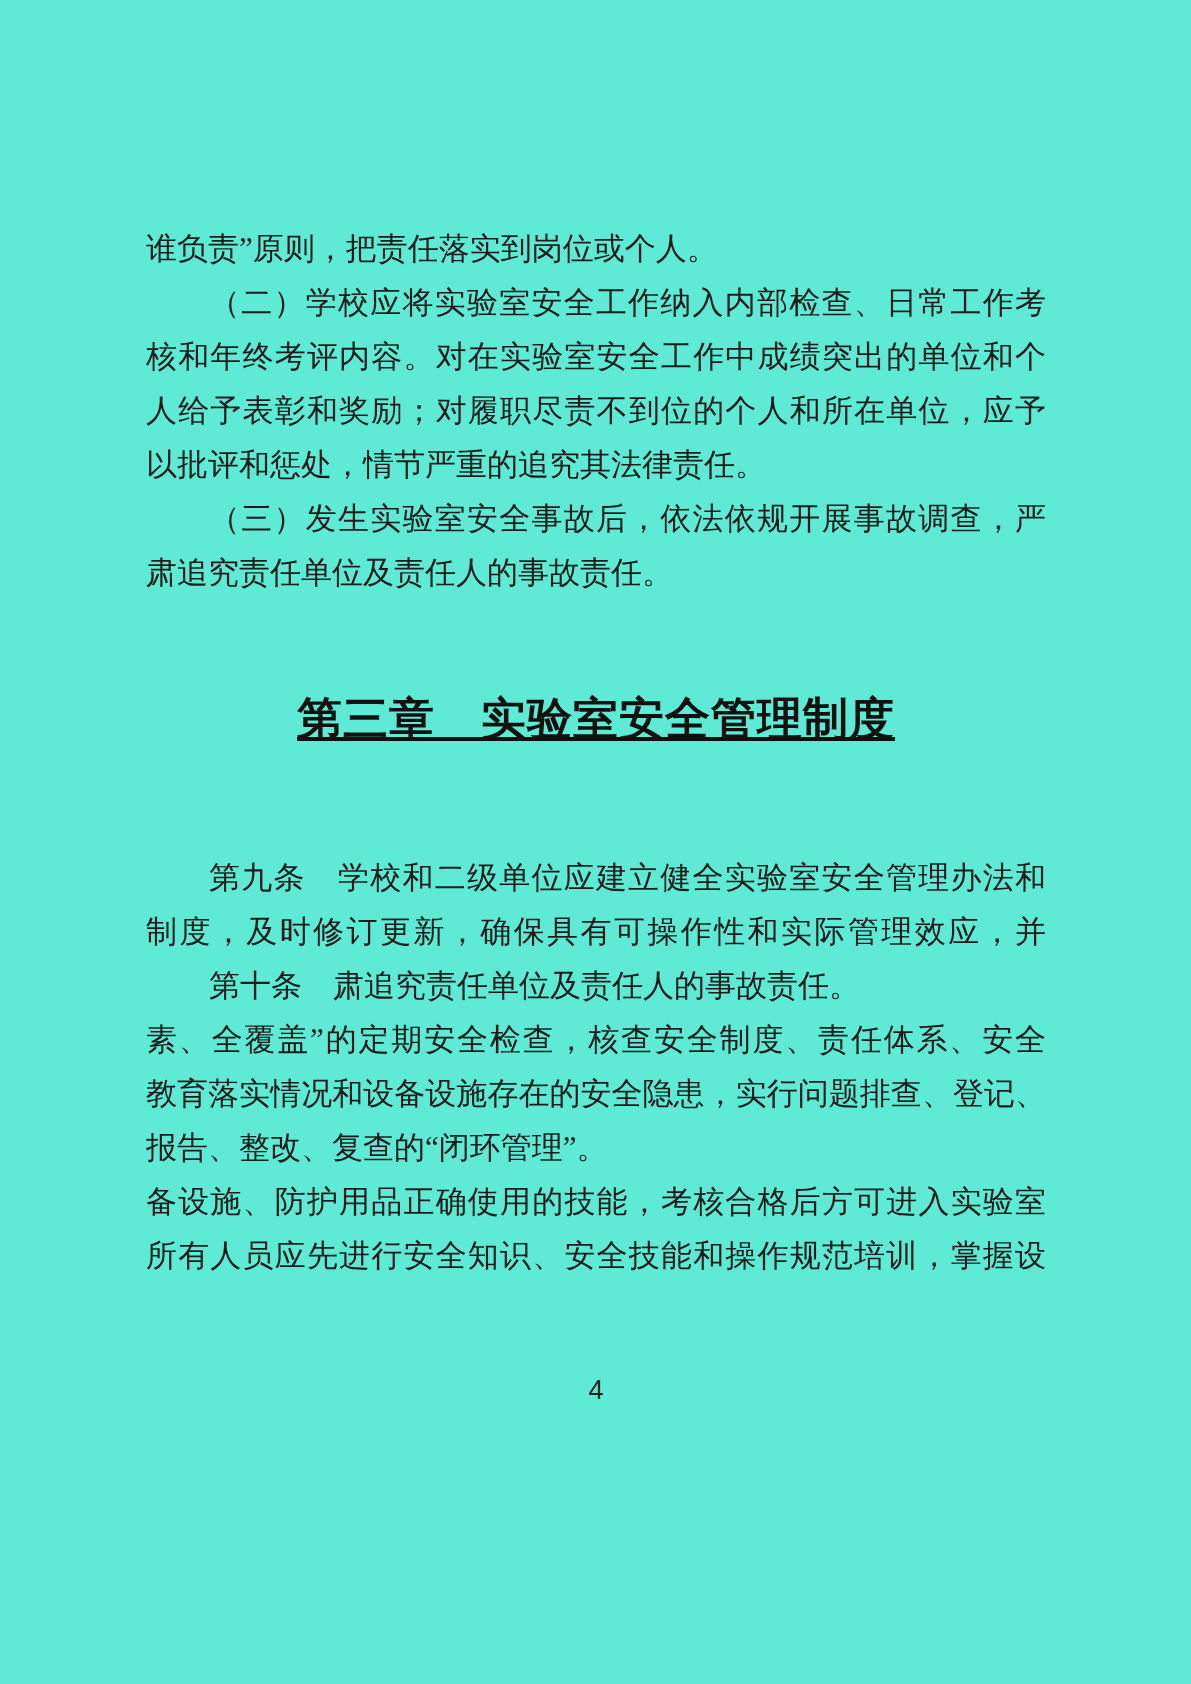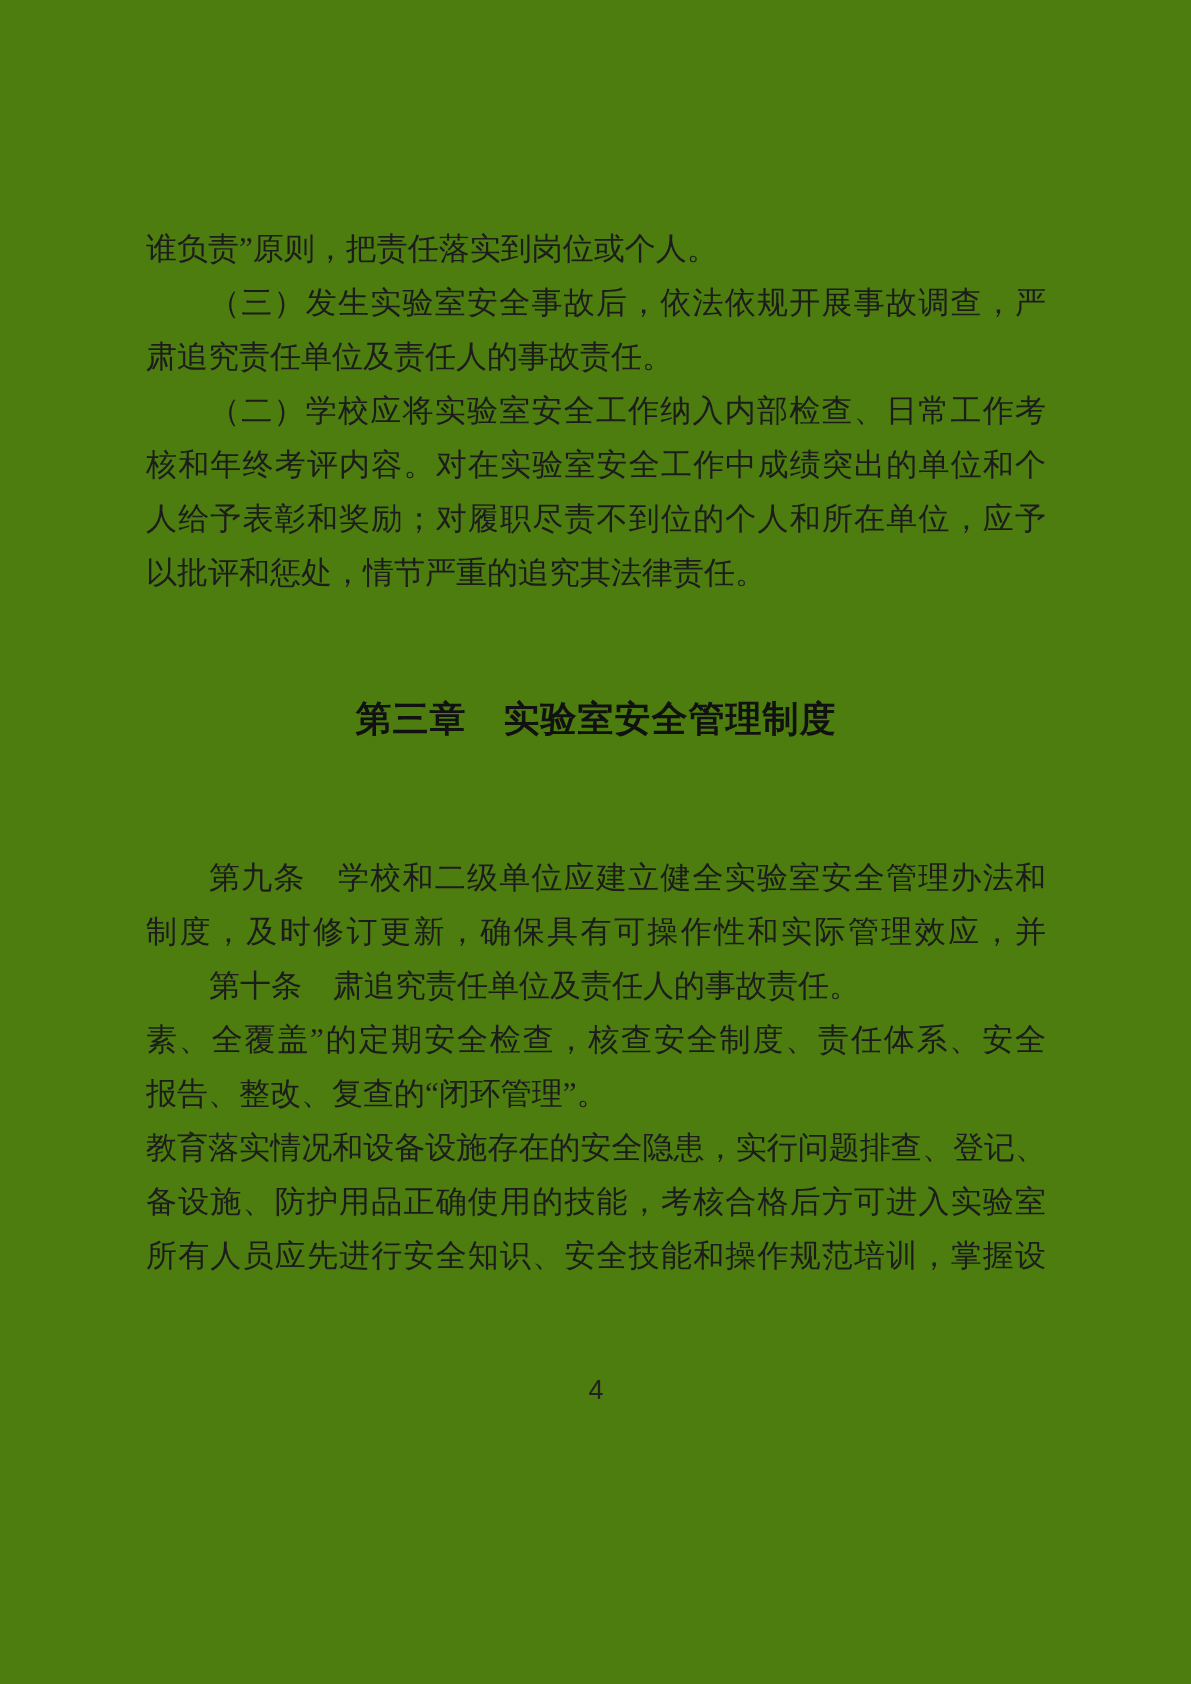--- a/index.html
+++ b/index.html
@@ -5,21 +5,21 @@
   html, body {
     margin: 0;
     padding: 0;
     background: #ffffff;
   }
   .page {
     position: relative;
     width: 1191px;
     height: 1684px;
     margin: 0 auto;
-    background: #4d7c0f;
+    background: #5eead4;
     box-sizing: border-box;
     padding: 222px 145px 0 146px;
     overflow: hidden;
     color: #1c1c1c;
     font-family: "Liberation Serif", serif;
   }
   .body-text {
     width: 900px;
   }
   .para {
@@ -37,28 +37,29 @@
     white-space: normal;
     text-align: justify;
     text-align-last: justify;
   }
   .line.indent {
     text-indent: 63px;
   }
   .chapter-heading {
     font-family: "Liberation Sans", sans-serif;
     font-weight: 700;
-    font-size: 36px;
+    font-size: 45px;
     line-height: 54px;
     height: 54px;
     text-align: center;
     color: #111111;
     margin: 92px 0 0 0;
     padding: 0;
     letter-spacing: 1px;
+    text-decoration: underline;
   }
   .para-after-heading {
     margin-top: 105px;
   }
   .page-number {
     margin-top: 91px;
     text-align: center;
     font-family: "Liberation Sans", sans-serif;
     font-size: 27px;
     line-height: 32px;
@@ -69,46 +70,46 @@
 <body>
 
 <div class="page">
   <div class="body-text">
 
     <div class="para">
       <div class="line">谁负责”原则，把责任落实到岗位或个人。</div>
     </div>
 
     <div class="para">
-      <div class="line indent just">（三）发生实验室安全事故后，依法依规开展事故调查，严</div>
-      <div class="line">肃追究责任单位及责任人的事故责任。</div>
-    </div>
-
-    <div class="para">
       <div class="line indent just">（二）学校应将实验室安全工作纳入内部检查、日常工作考</div>
       <div class="line just">核和年终考评内容。对在实验室安全工作中成绩突出的单位和个</div>
       <div class="line just">人给予表彰和奖励；对履职尽责不到位的个人和所在单位，应予</div>
       <div class="line">以批评和惩处，情节严重的追究其法律责任。</div>
+    </div>
+
+    <div class="para">
+      <div class="line indent just">（三）发生实验室安全事故后，依法依规开展事故调查，严</div>
+      <div class="line">肃追究责任单位及责任人的事故责任。</div>
     </div>
 
     <h2 class="chapter-heading">第三章　实验室安全管理制度</h2>
 
     <div class="para para-after-heading">
       <div class="line indent just">第九条　学校和二级单位应建立健全实验室安全管理办法和</div>
       <div class="line just">制度，及时修订更新，确保具有可操作性和实际管理效应，并</div>
     </div>
 
     <div class="para">
       <div class="line indent">第十条　肃追究责任单位及责任人的事故责任。</div>
     </div>
 
     <div class="para">
       <div class="line just">素、全覆盖”的定期安全检查，核查安全制度、责任体系、安全</div>
+      <div class="line just">教育落实情况和设备设施存在的安全隐患，实行问题排查、登记、</div>
       <div class="line">报告、整改、复查的“闭环管理”。</div>
-      <div class="line just">教育落实情况和设备设施存在的安全隐患，实行问题排查、登记、</div>
     </div>
 
     <div class="para">
       <div class="line just">备设施、防护用品正确使用的技能，考核合格后方可进入实验室</div>
       <div class="line just">所有人员应先进行安全知识、安全技能和操作规范培训，掌握设</div>
     </div>
 
   </div>
 
   <div class="page-number">4</div>

